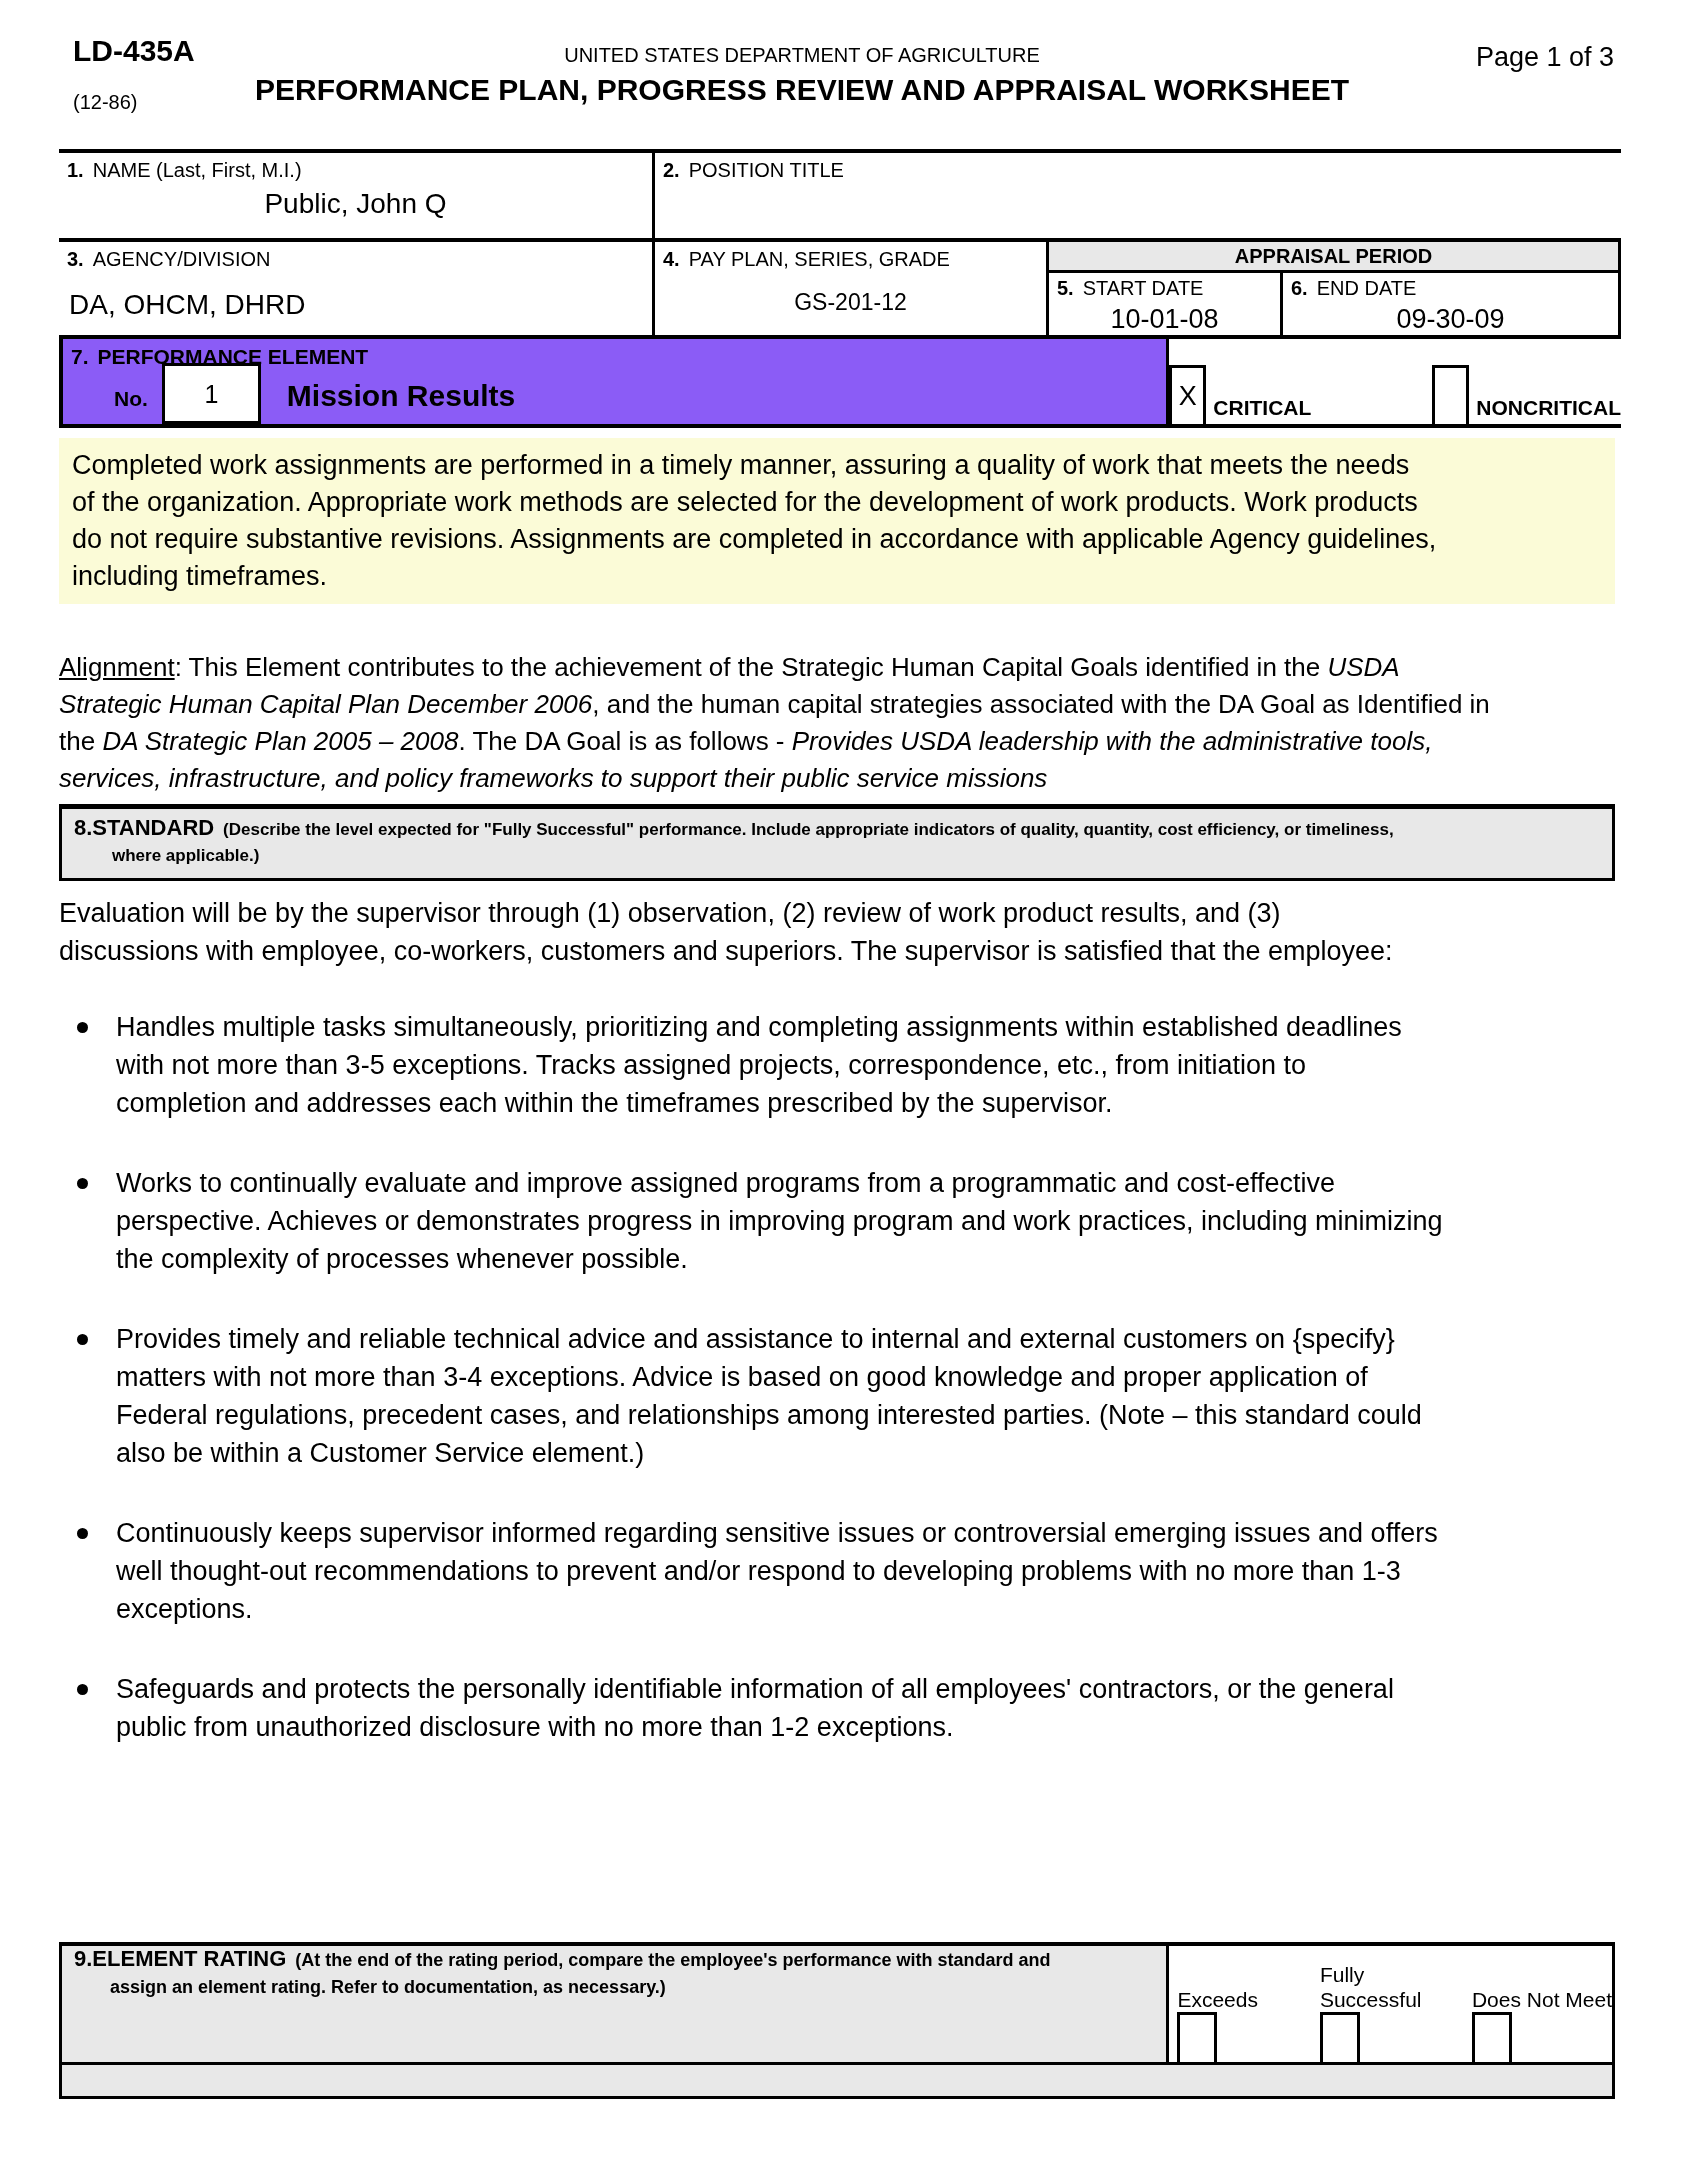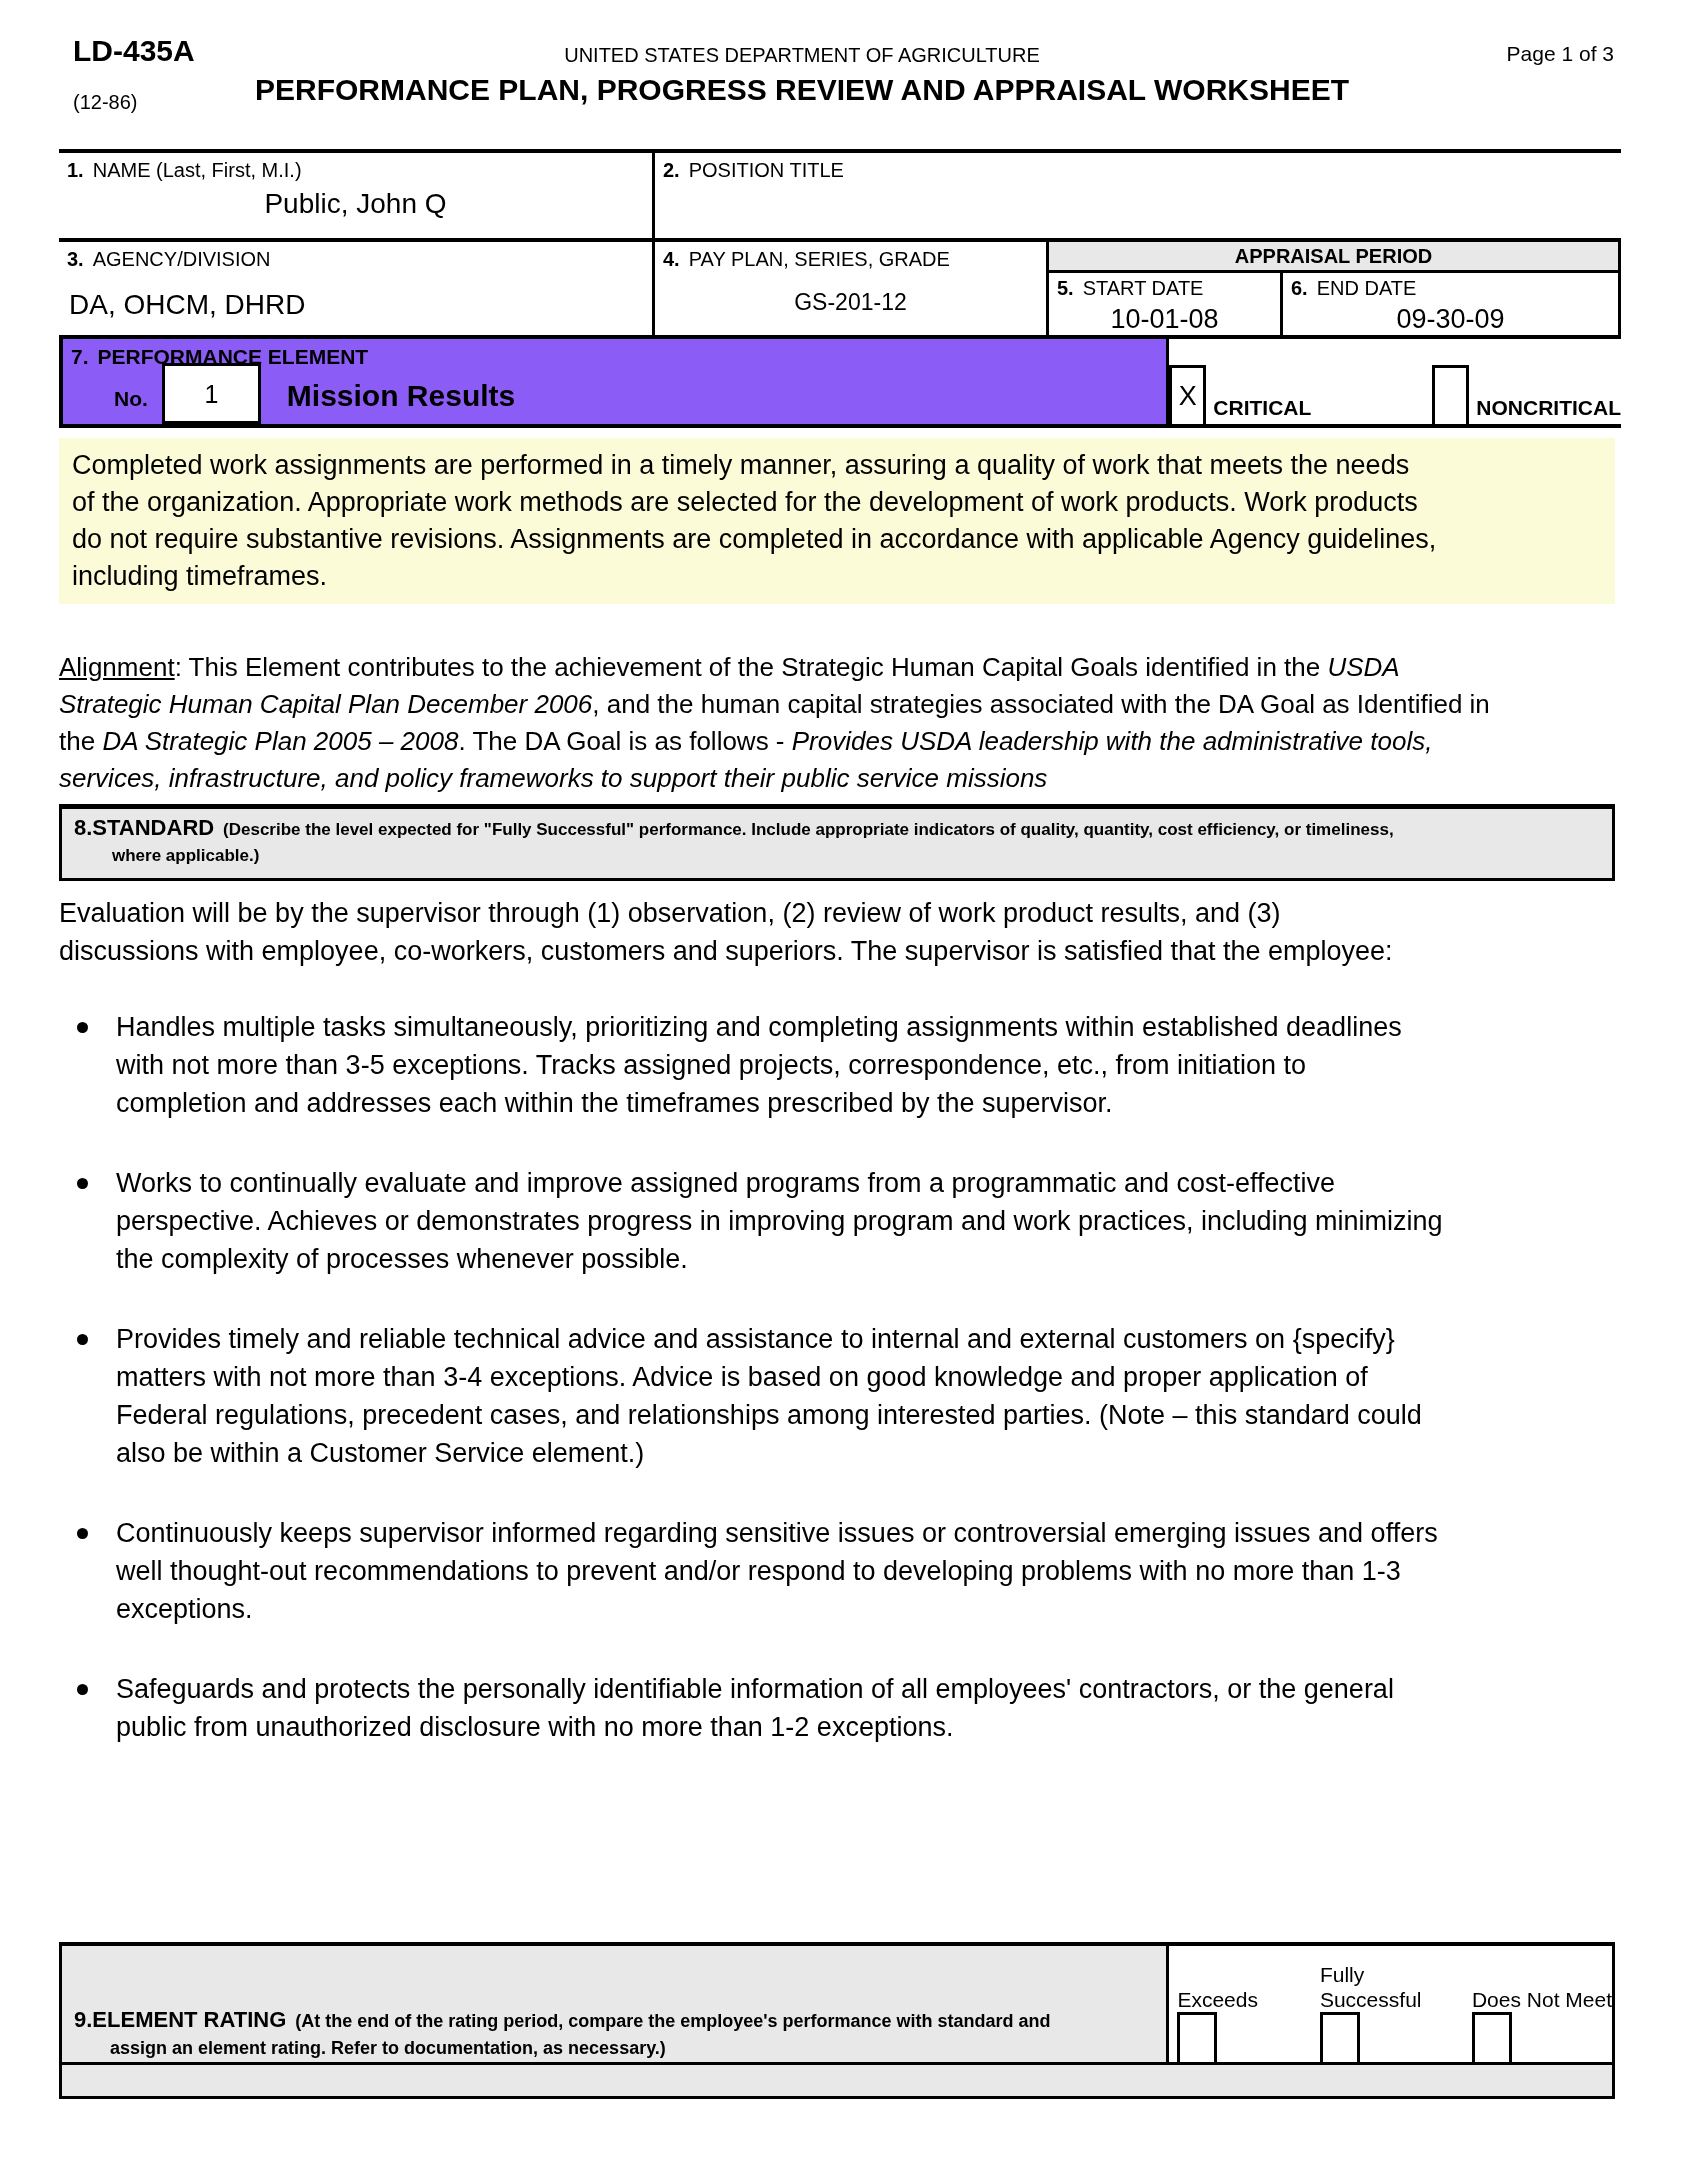--- a/index.html
+++ b/index.html
@@ -9,21 +9,21 @@
     font-family:"Liberation Sans", sans-serif; color:#000;
   }
   .abs { position:absolute; }
 
   
   .hdr-form-no { left:73px; top:34px; font-size:30px; font-weight:bold; }
   .hdr-rev     { left:73px; top:91px; font-size:20px; }
   .hdr-center  { left:0; right:79px; text-align:center; }
   .hdr-dept    { top:44px; font-size:20px; }
   .hdr-title   { top:73px; font-size:30px; font-weight:bold; }
-  .hdr-page    { right:69px; top:42px; font-size:21px; }
+  .hdr-page    { right:69px; top:42px; font-size:27px; }
 
   
   .form-table { left:59px; top:149px; width:1562px; }
   .row { display:flex; }
   .row-1 { height:93px; border-top:4px solid #000; border-bottom:4px solid #000; }
   .row-2 { height:93px; }
   .cell { position:relative; }
   .c-name     { width:596px; border-right:3px solid #000; }
   .c-position { flex:1; }
   .c-agency   { width:596px; border-right:3px solid #000; }
@@ -84,21 +84,21 @@
   .bullet-list li { position:relative; padding-left:57px; margin-bottom:42px;
                     font-size:27px; line-height:38px; white-space:pre-line; }
   .bullet-list li::before { content:""; position:absolute; left:18px; top:14px;
                     width:11px; height:11px; border-radius:50%; background:#000; }
 
   
   .rating-box { left:59px; top:1942px; width:1556px; border:3px solid #000;
                 border-top:4px solid #000; }
   .rating-main { display:flex; height:119px; border-bottom:3px solid #000; }
   .rating-left { width:1293px; background:#e8e8e8; border-right:3px solid #000;
-                 padding:0 14px 0 12px; display:flex; align-items:flex-end; }
+                 padding:0 14px 0 12px; display:flex; align-items:flex-start; }
   .rt-num, .rt-label { font-size:22px; font-weight:bold; }
   .rt-desc { font-size:18px; font-weight:bold; line-height:27px; }
   .rating-left .hang { padding-left:36px; text-indent:-36px; }
   .rating-right { flex:1; display:flex; padding-left:8px; background:#fff; }
   .opt { display:flex; flex-direction:column; justify-content:flex-end; align-items:flex-start; }
   .opt-label { font-size:21px; line-height:25px; white-space:nowrap; }
   .opt--wrap .opt-label { white-space:normal; width:111px; }
   .opt-box { width:40px; height:50px; border:3px solid #000; border-bottom:none; background:#fff; }
   .opt-2 { margin-left:62px; }
   .opt-3 { margin-left:41px; }

